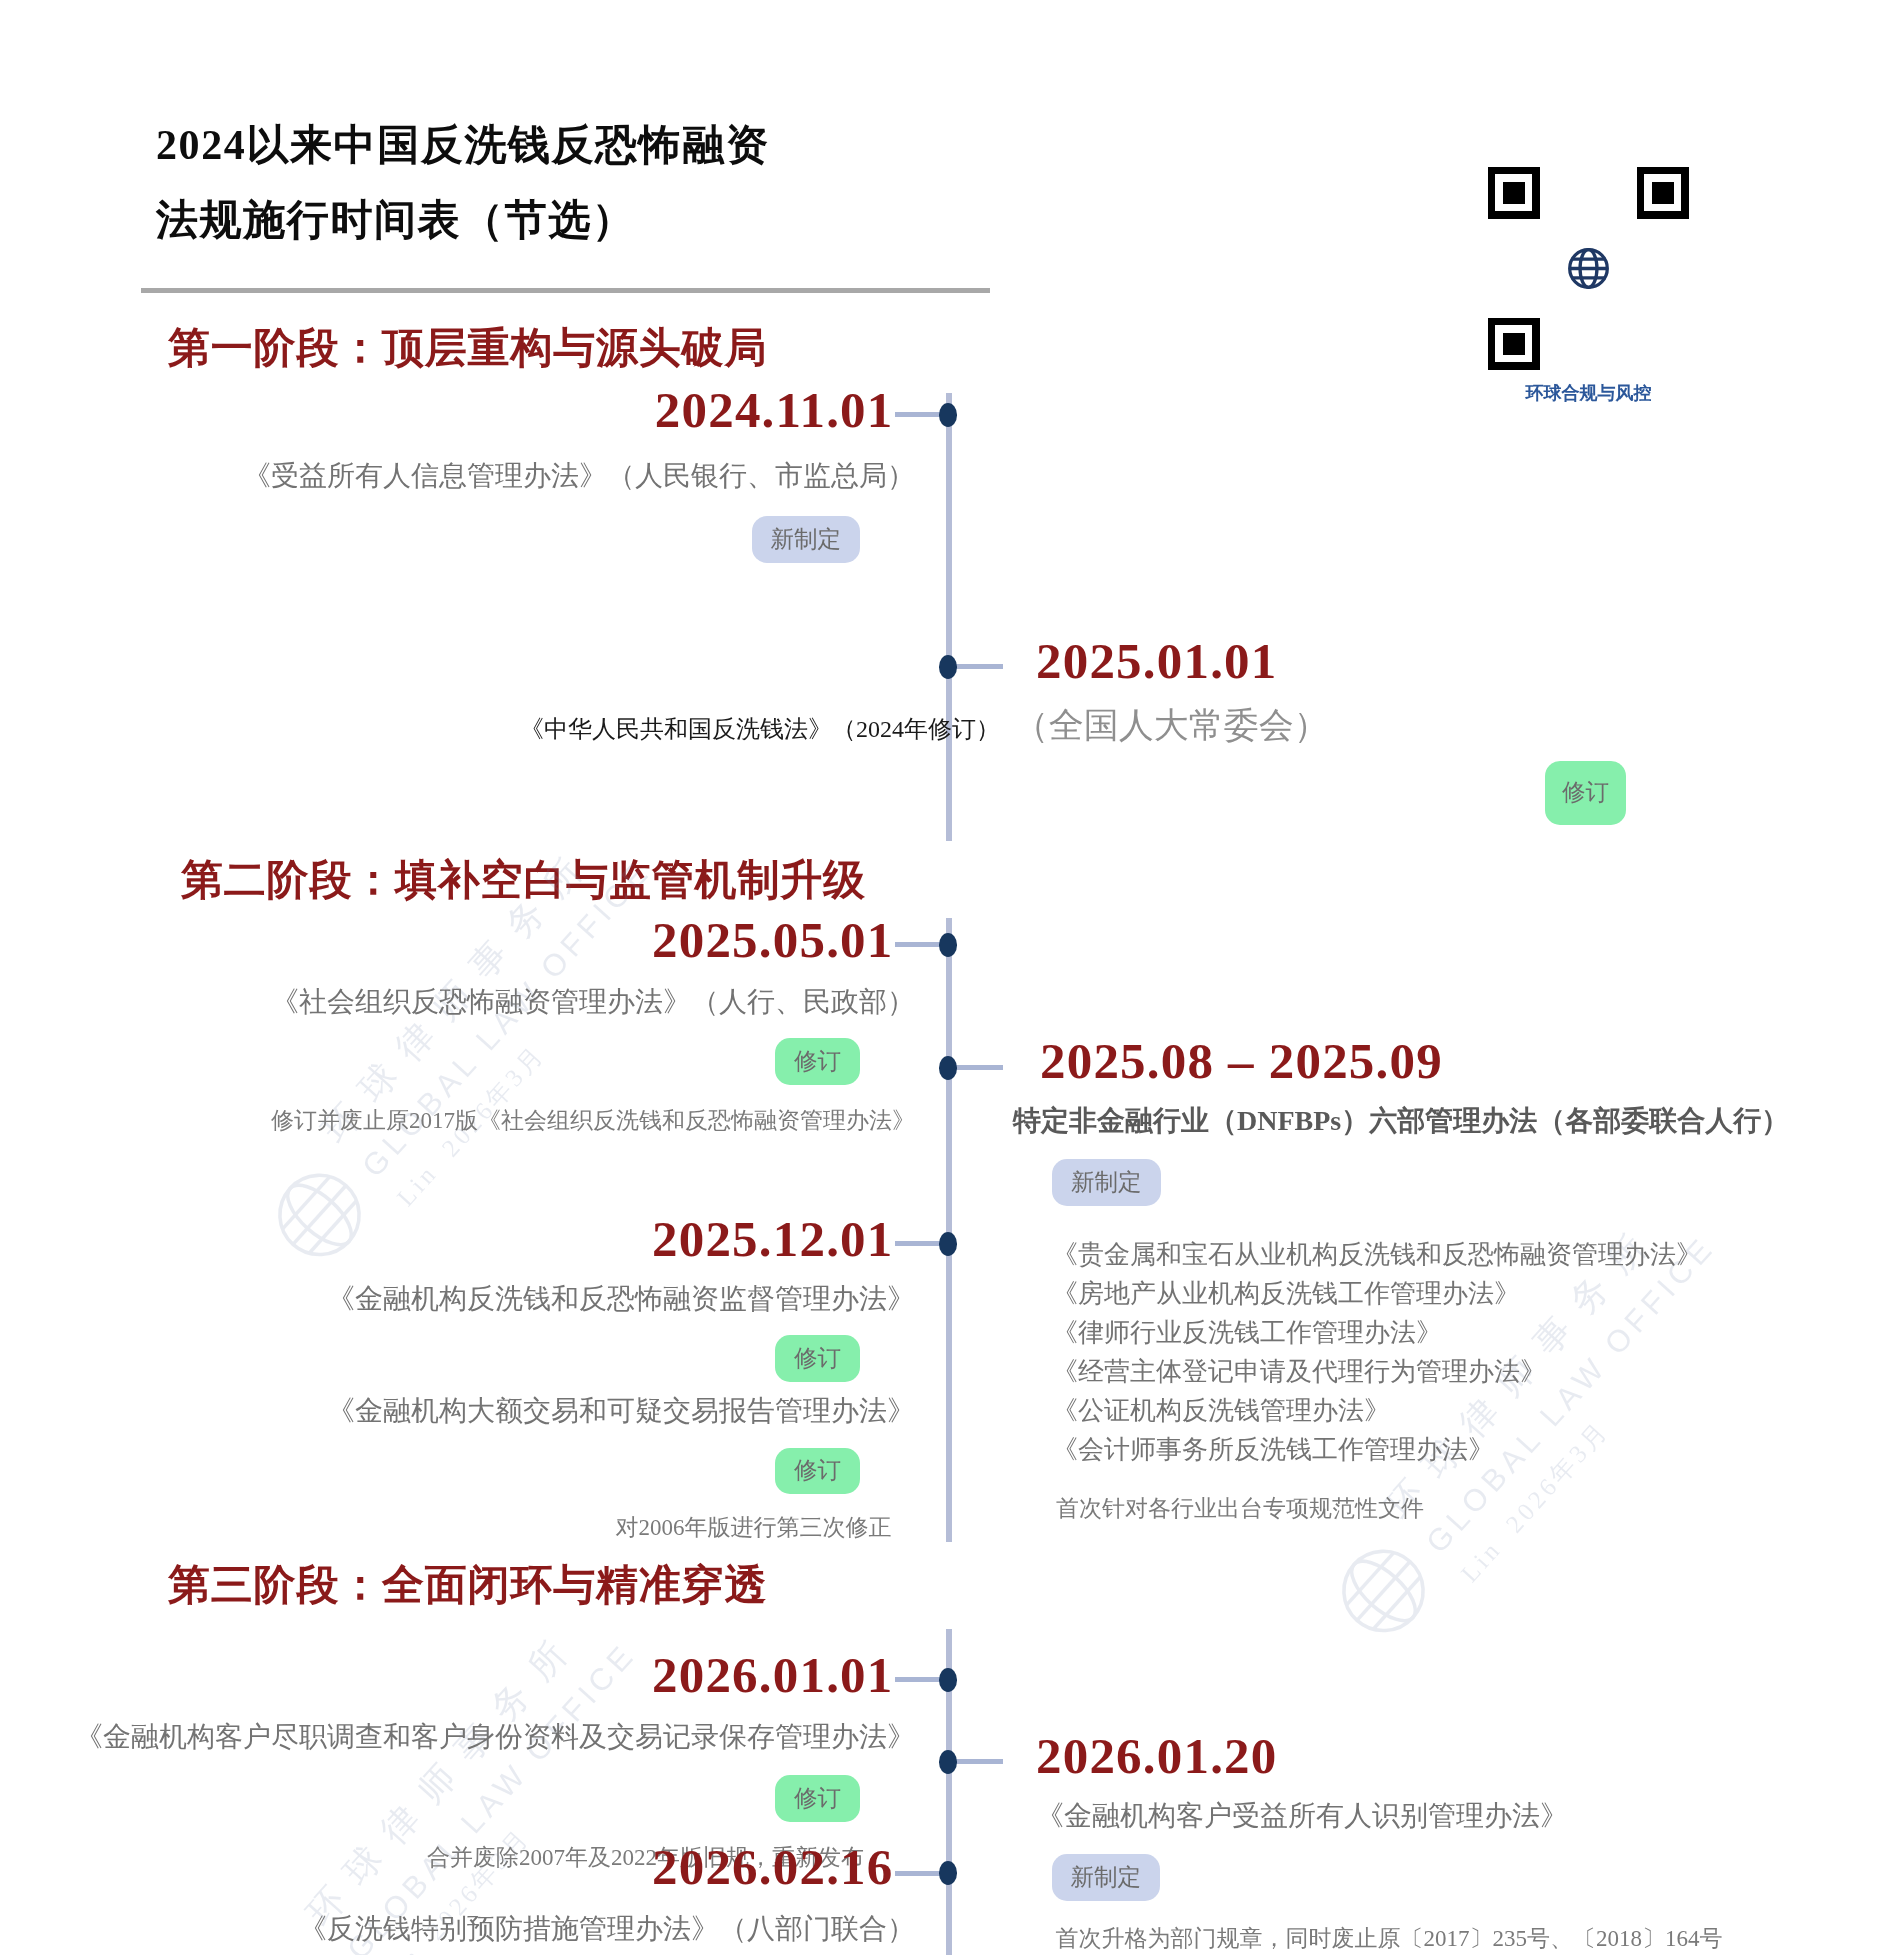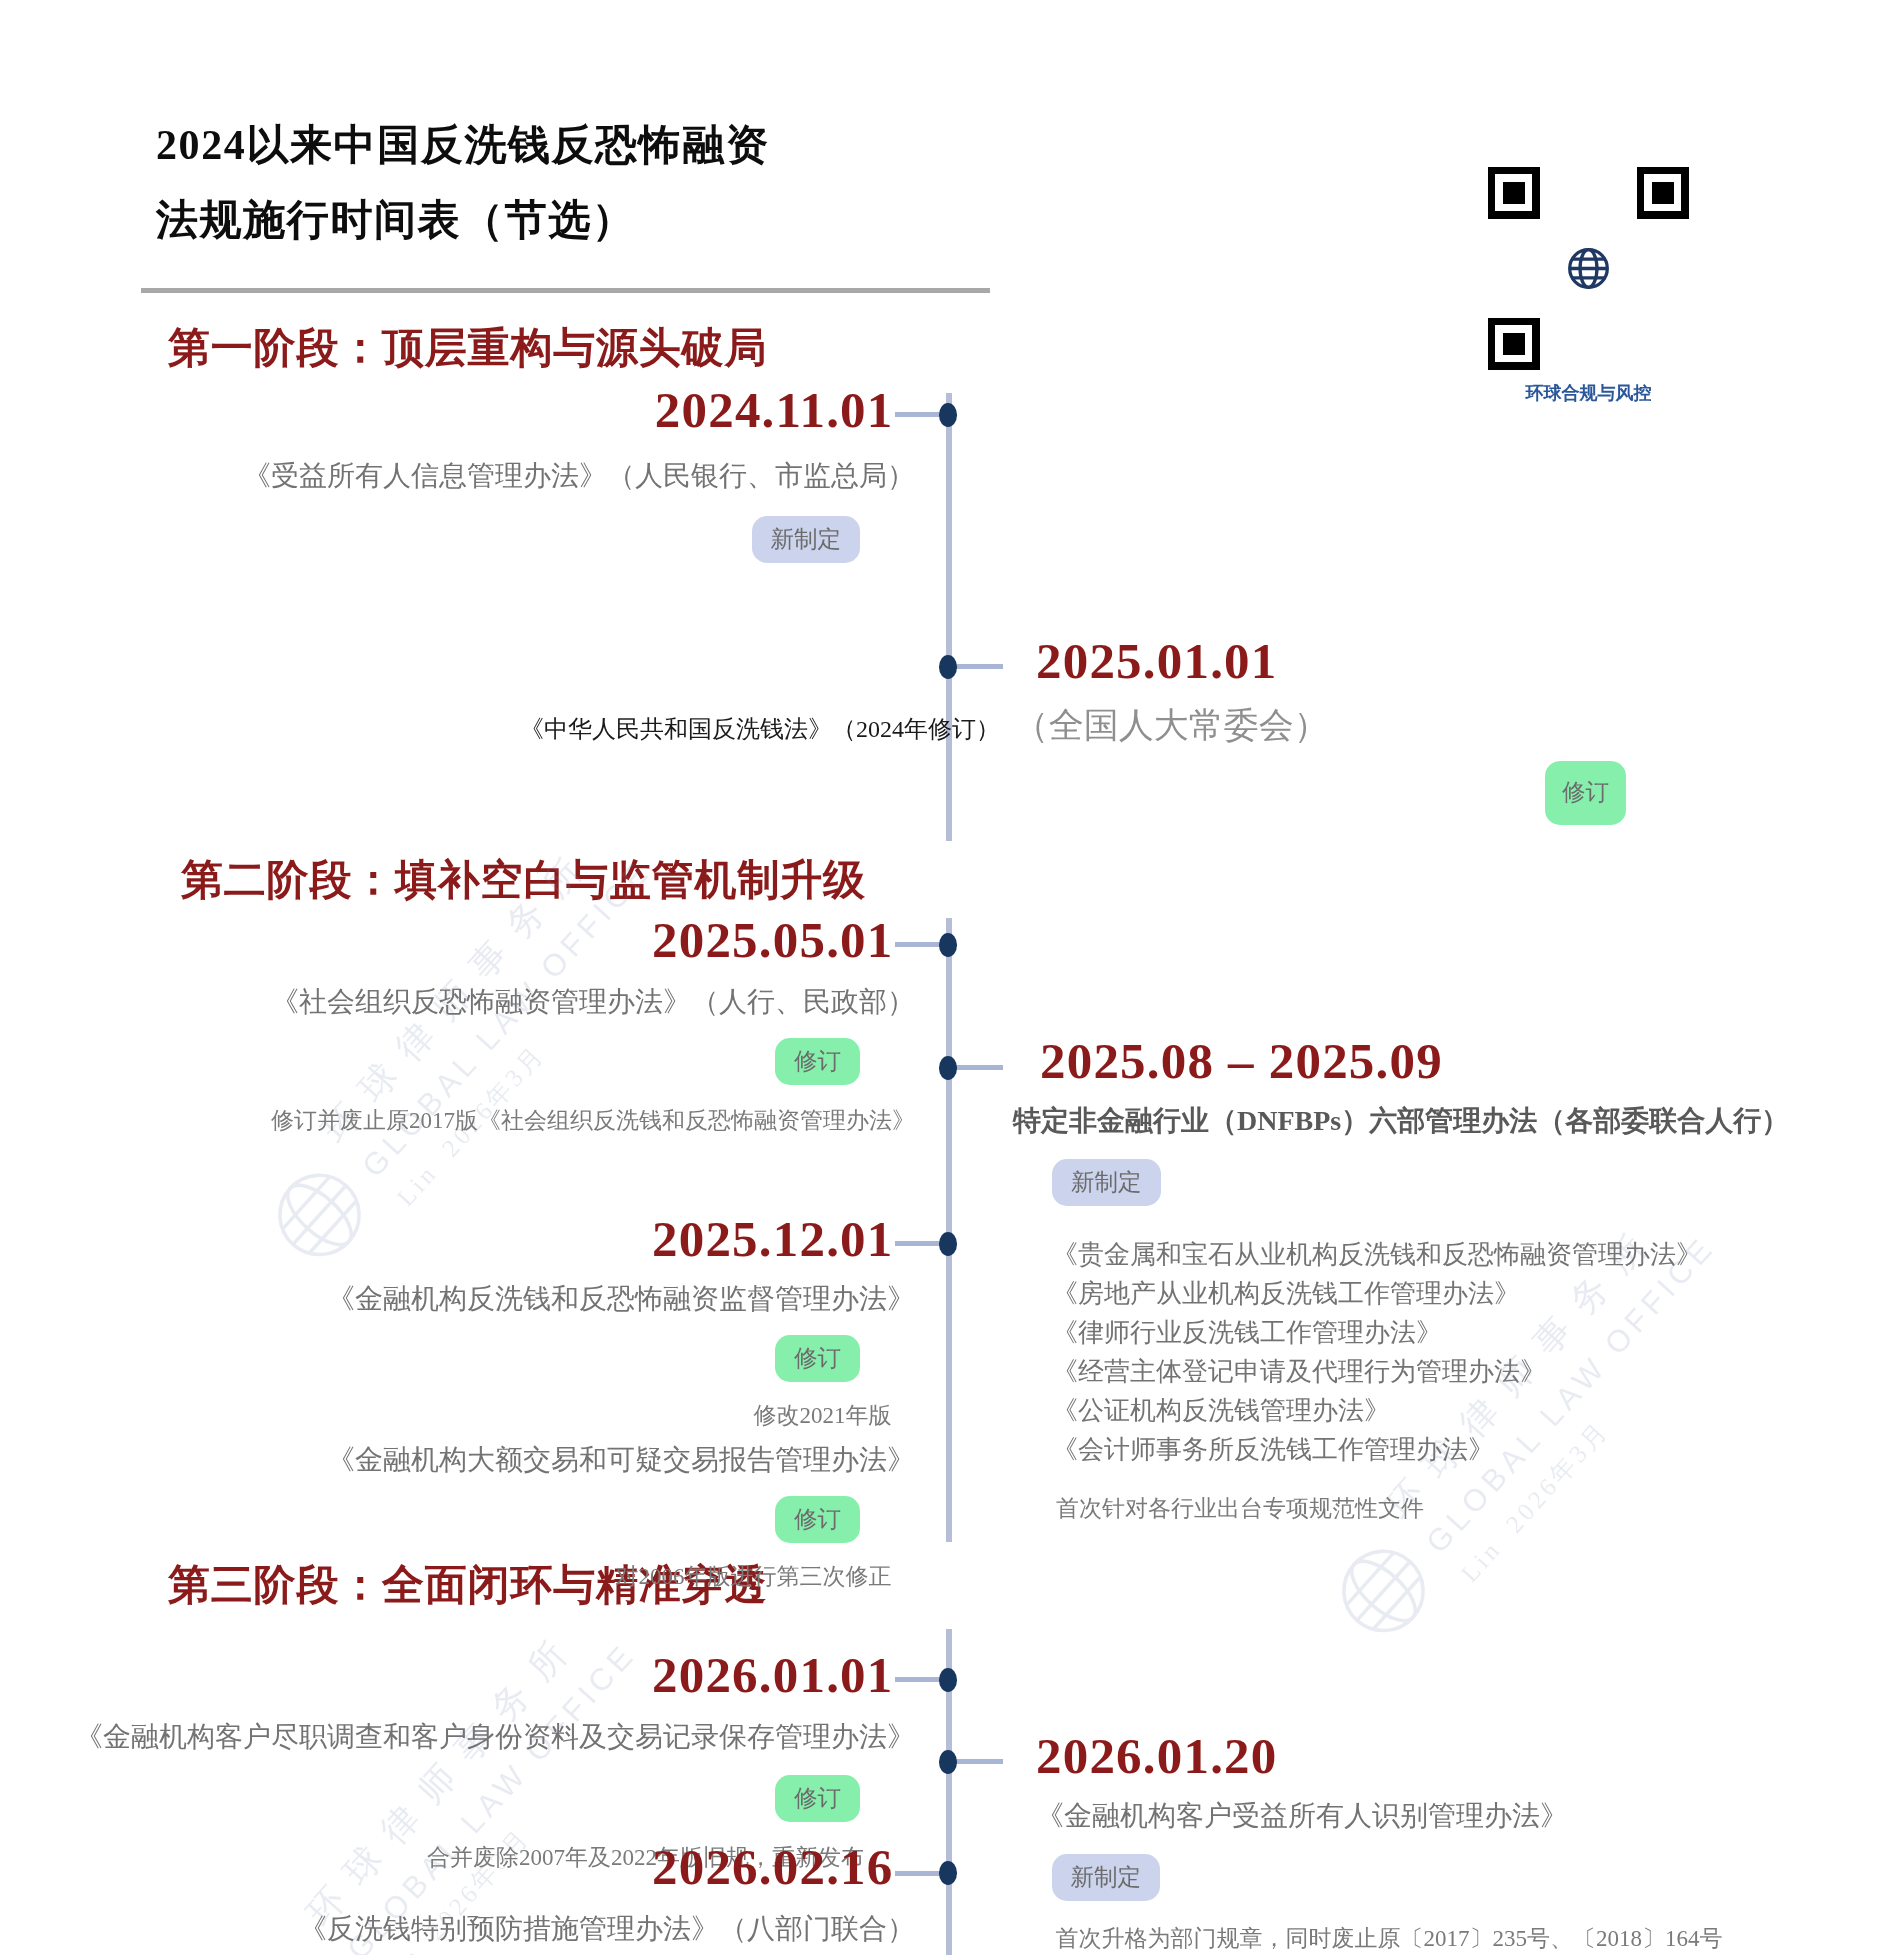--- a/index.html
+++ b/index.html
@@ -203,21 +203,20 @@
       <div>《公证机构反洗钱管理办法》</div>
       <div>《会计师事务所反洗钱工作管理办法》</div>
     </div>
     <div class="ev-note" style="margin-top:23.5px;margin-left:43px;">首次针对各行业出台专项规范性文件</div>
   </div>
 
   <div class="ev-left" style="top:1210px;">
     <div class="ev-date">2025.12.01</div>
     <div class="ev-title" style="margin-top:11.7px;">《金融机构反洗钱和反恐怖融资监督管理办法》</div>
     <div style="margin-top:17.6px;"><span class="badge badge-rev">修订</span></div>
-    <div class="ev-note" style="margin-top:17.6px;">修改2021年版</div>
     <div class="ev-title" style="margin-top:9.8px;">《金融机构大额交易和可疑交易报告管理办法》</div>
     <div style="margin-top:17.6px;"><span class="badge badge-rev">修订</span></div>
     <div class="ev-note" style="margin-top:17.6px;">对2006年版进行第三次修正</div>
   </div>
 
   <div class="ev-left" style="top:1646px;">
     <div class="ev-date">2026.01.01</div>
     <div class="ev-title" style="margin-top:13.7px;margin-right:0;">《金融机构客户尽职调查和客户身份资料及交易记录保存管理办法》</div>
     <div style="margin-top:19.6px;"><span class="badge badge-rev">修订</span></div>
     <div class="ev-note" style="margin-top:19.6px;margin-right:51px;">合并废除2007年及2022年版旧规，重新发布</div>

